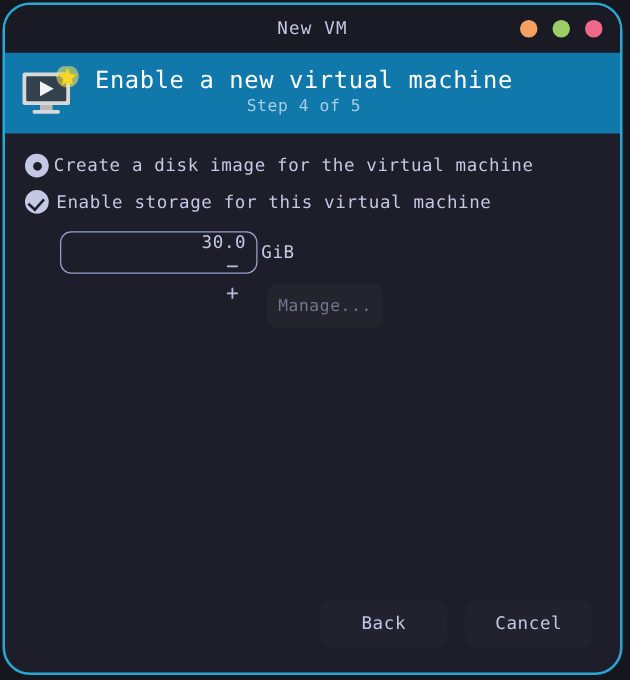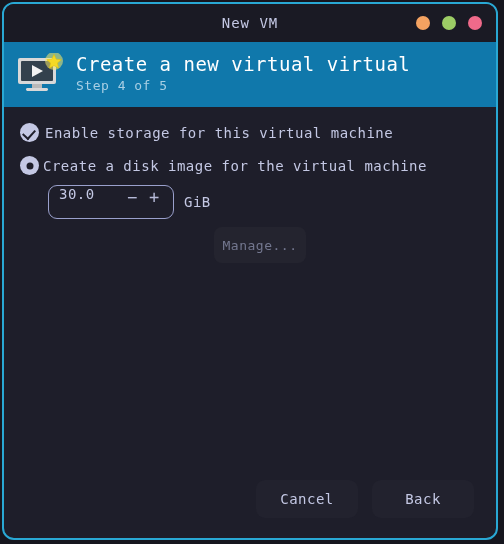--- a/index.html
+++ b/index.html
@@ -15,21 +15,21 @@
   }
 
   #window {
     position: absolute;
     left: 2px;
     top: 2px;
     width: 496px;
     height: 538px;
     box-sizing: border-box;
     border: 2px solid #29a8d4;
-    border-radius: 12px;
+    border-radius: 22px;
     background: #1e1e2a;
     overflow: hidden;
     display: flex;
     flex-direction: column;
   }
 
   
   #titlebar {
     position: relative;
     height: 38px;
@@ -85,20 +85,21 @@
     color: #ffffff;
     line-height: 1.15;
     letter-spacing: 0.5px;
   }
   #banner-subtitle {
     font-size: 13px;
     color: #a8cfe4;
     line-height: 1.3;
     margin-top: 2px;
     letter-spacing: 0.5px;
+    text-align: center;
   }
 
   
   #content {
     flex: 1 1 auto;
     background: #1e1e2a;
     padding: 16px 16px 0 16px;
     box-sizing: border-box;
     position: relative;
   }
@@ -171,29 +172,30 @@
     margin-right: 4px;
   }
 
   
   #spin-row {
     display: flex;
     align-items: center;
     margin: 0 0 8px 28px;
   }
   #spinbox {
-    width: 126px;
+    width: 158px;
     height: 34px;
     box-sizing: border-box;
     border: 1.5px solid #9aa0cc;
     border-radius: 9px;
     background: #1e1e2a;
     display: flex;
-    align-items: flex-start;
+    align-items: flex-end;
     padding: 0 8px 0 10px;
+    flex-direction: column;
   }
   #spin-value {
     flex: 1 1 auto;
     font-size: 14px;
     color: #c4c8e4;
     letter-spacing: 0.5px;
   }
   .spin-btn {
     flex: 0 0 auto;
     width: 22px;
@@ -201,21 +203,21 @@
     display: flex;
     align-items: center;
     justify-content: center;
     font-size: 17px;
     color: #b6bad8;
     line-height: 1;
   }
   #spin-unit {
     font-size: 14px;
     color: #c4c8e4;
-    margin-left: 10px;
+    margin-left: 3px;
     letter-spacing: 0.5px;
   }
 
   #storage-hint {
     margin: 0 0 18px 28px;
     font-size: 13px;
     color: #6f7490;
     letter-spacing: 0.5px;
   }
 
@@ -289,35 +291,35 @@
         <rect x="2" y="5" width="38" height="26" rx="2" fill="#d8d8d8"></rect>
         <rect x="5" y="8" width="32" height="20" rx="1" fill="#33414d"></rect>
         <path d="M16 12 L27 18 L16 24 Z" fill="#f2f2f2"></path>
         <rect x="16" y="31" width="10" height="4" fill="#b9b9b9"></rect>
         <rect x="10" y="35" width="22" height="3" rx="1.4" fill="#d8d8d8"></rect>
         <circle cx="38" cy="8" r="9" fill="#f7e96a" opacity="0.55"></circle>
         <path d="M38 1.5 L40.1 6.2 L45.2 6.7 L41.4 10.1 L42.5 15.1 L38 12.5 L33.5 15.1 L34.6 10.1 L30.8 6.7 L35.9 6.2 Z" fill="#f5d926" stroke="#e8c400" stroke-width="0.6"></path>
       </svg>
     </div>
     <div id="banner-texts">
-      <div id="banner-title">Create a new virtual virtual</div>
+      <div id="banner-title">Enable a new virtual machine</div>
       <div id="banner-subtitle">Step 4 of 5</div>
     </div>
   </div>
 
   <div id="content">
+
+    <div class="opt-row" style="margin-bottom:10px">
+      <span class="radio-on"></span>
+      <span class="opt-label">Create a disk image for the virtual machine</span>
+    </div>
 
     <div class="opt-row">
       <span class="checkbox-on"></span>
       <span class="opt-label">Enable storage for this virtual machine</span>
-    </div>
-
-    <div class="opt-row" style="margin-bottom:10px">
-      <span class="radio-on"></span>
-      <span class="opt-label">Create a disk image for the virtual machine</span>
     </div>
 
     <div id="spin-row">
       <div id="spinbox">
         <span id="spin-value">30.0</span>
         <span class="spin-btn">−</span>
         <span class="spin-btn">+</span>
       </div>
       <span id="spin-unit">GiB</span>
     </div>
@@ -325,17 +327,17 @@
 
 
     <div id="custom-row">
       <div id="manage-button">Manage...</div>
       <div id="custom-path-field" placeholder=""></div>
     </div>
 
   </div>
 
   <div id="footer">
+    <div class="footer-btn">Back</div>
     <div class="footer-btn">Cancel</div>
-    <div class="footer-btn">Back</div>
   </div>
 
 </div>
 
 </body></html>

